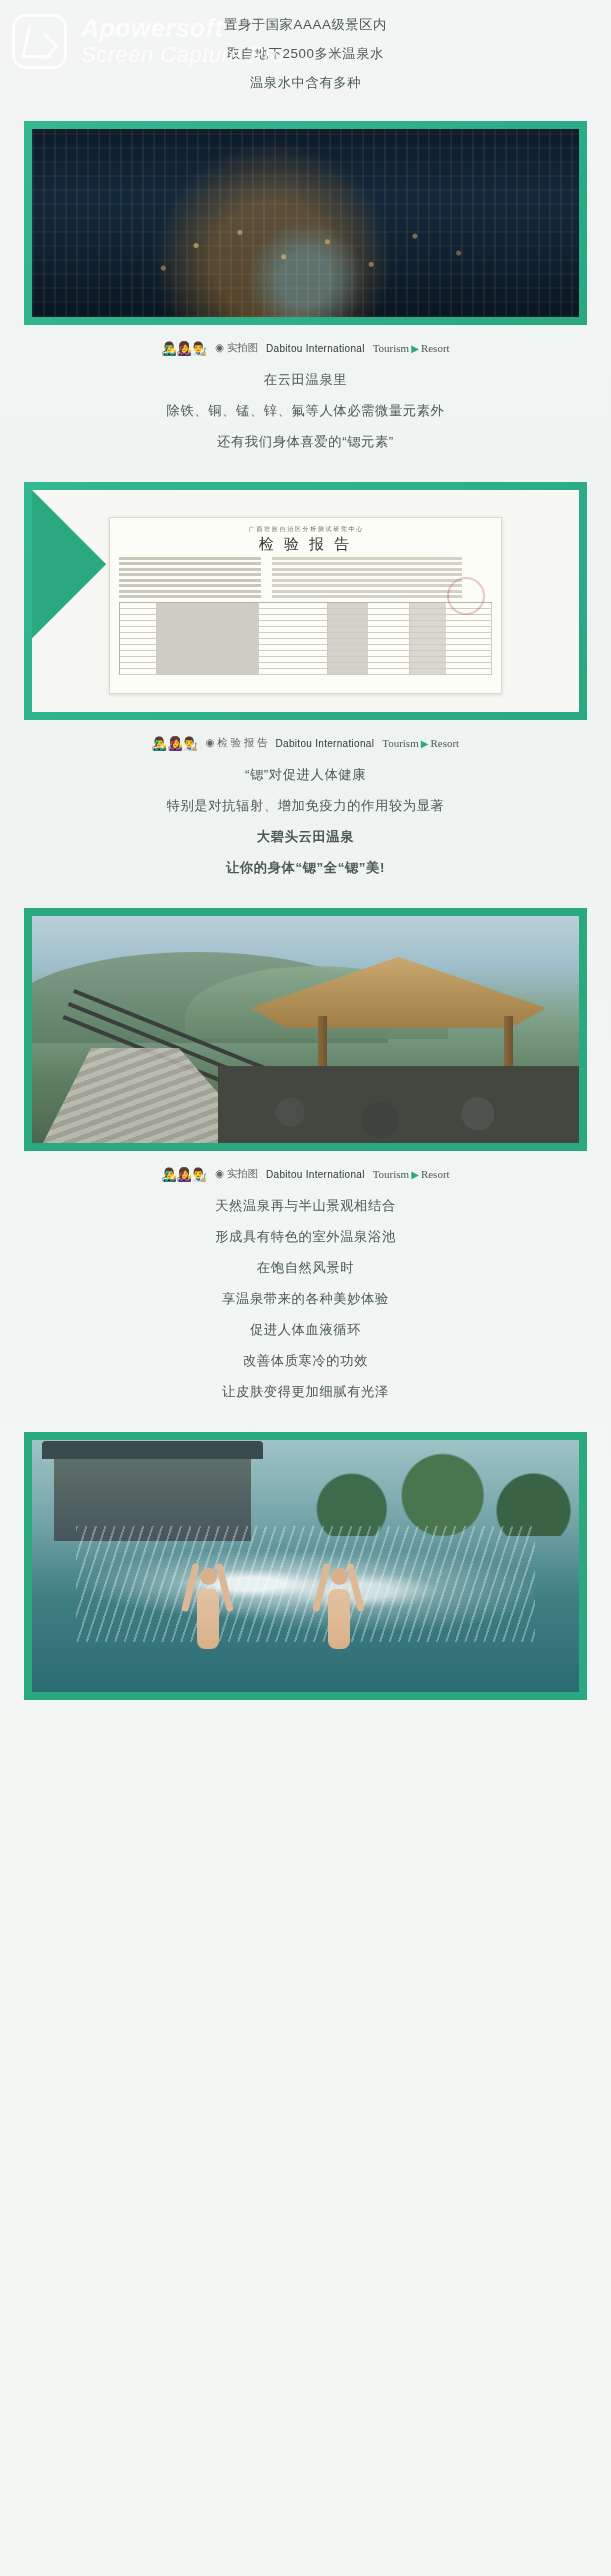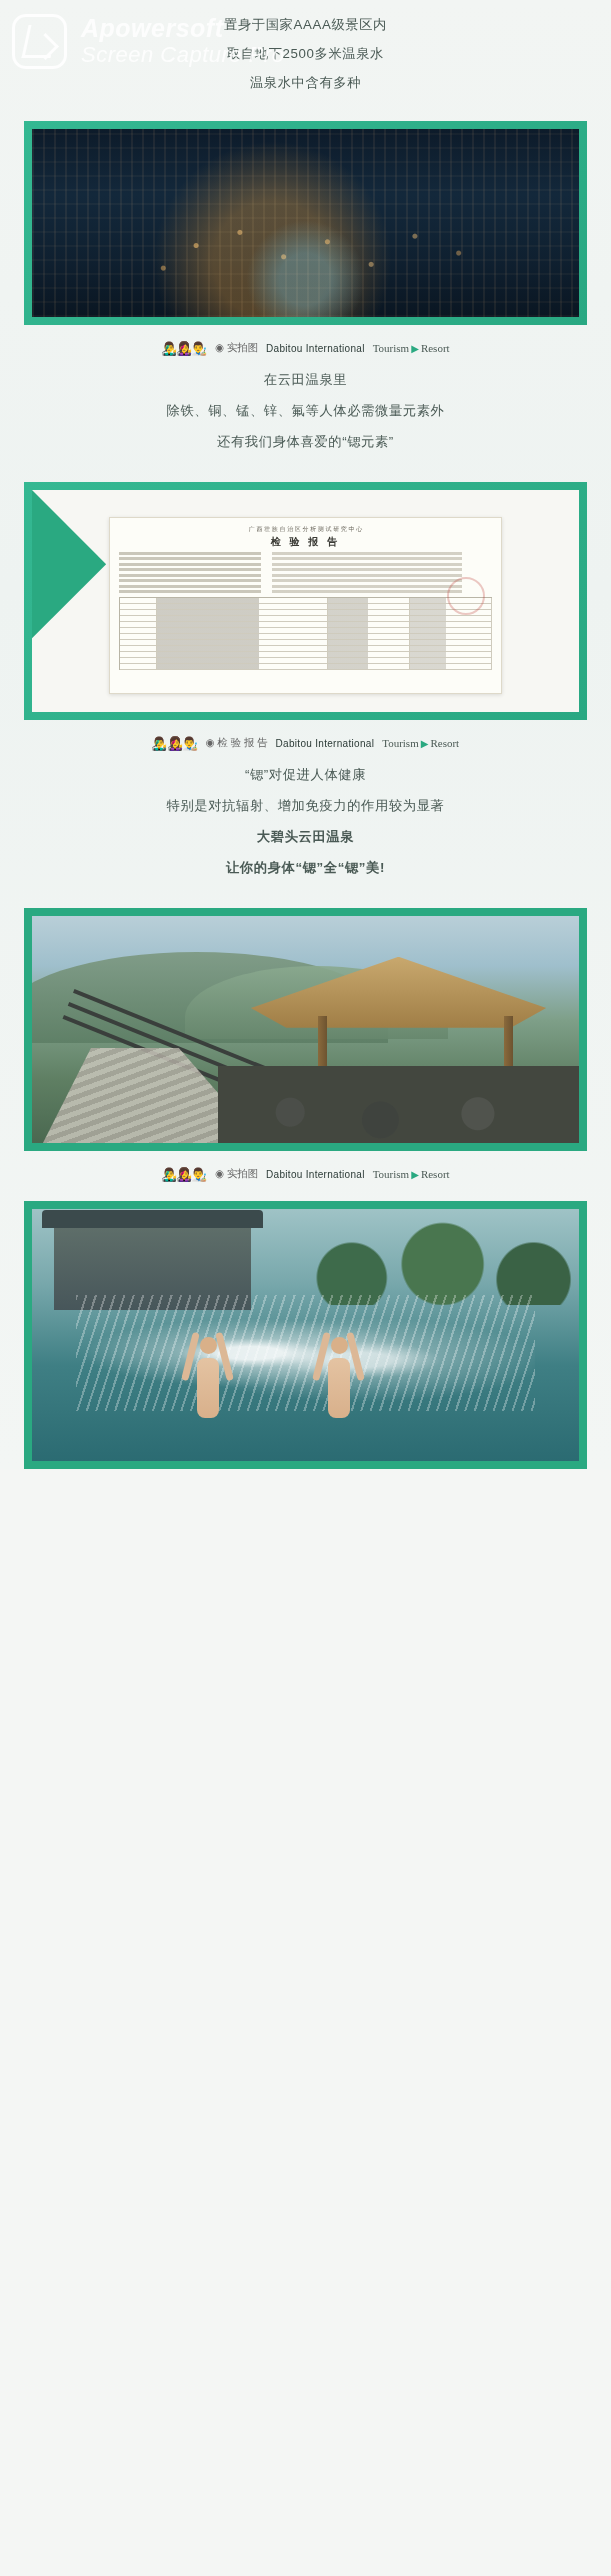--- a/index.html
+++ b/index.html
@@ -184,22 +184,22 @@
     overflow: hidden;
   }
   .report-head {
     text-align: center;
     font-size: 6px;
     color: #6a665c;
     line-height: 8px;
   }
   .report-title {
     text-align: center;
-    font-size: 10px;
-    font-weight: bold;
+    font-size: 15px;
+    font-weight: normal;
     color: #3a3a34;
     letter-spacing: 3px;
     margin: 2px 0 3px;
   }
   .report-lines {
     margin-top: 2px;
   }
   .rline {
     height: 3px;
     background: linear-gradient(90deg,#b9b5a6 0 38%, transparent 38% 41%, #c6c2b4 41% 92%, transparent 92%);
@@ -609,20 +609,29 @@
 
   <div class="caption">
     <span class="cap-emojis">👨‍🎤👩‍🎤👨‍🎨</span>
     <span class="cap-tag">◉ 实拍图</span>
     <span class="cap-brand">Dabitou International</span>
     <span class="cap-sub">
       <span>Tourism</span><span class="arrow">▶</span><span>Resort</span>
     </span>
   </div>
 
+  <div class="text-block mid-text">
+    <p>天然温泉再与半山景观相结合</p>
+    <p>形成具有特色的室外温泉浴池</p>
+    <p>在饱自然风景时</p>
+    <p>享温泉带来的各种美妙体验</p>
+    <p>促进人体血液循环</p>
+    <p>改善体质寒冷的功效</p>
+    <p>让皮肤变得更加细腻有光泽</p>
+  </div>
 
   <div class="frame dark" style="margin-bottom:0;">
     <div class="inner h3" style="height:252px;">
       <div class="photo-pool">
         <div class="pool-bldg"></div>
         <div class="pool-trees"></div>
         <div class="pool-splash"></div>
         <div class="pool-fig f1">
           <div class="arm l"></div>
             <div class="arm r"></div>

